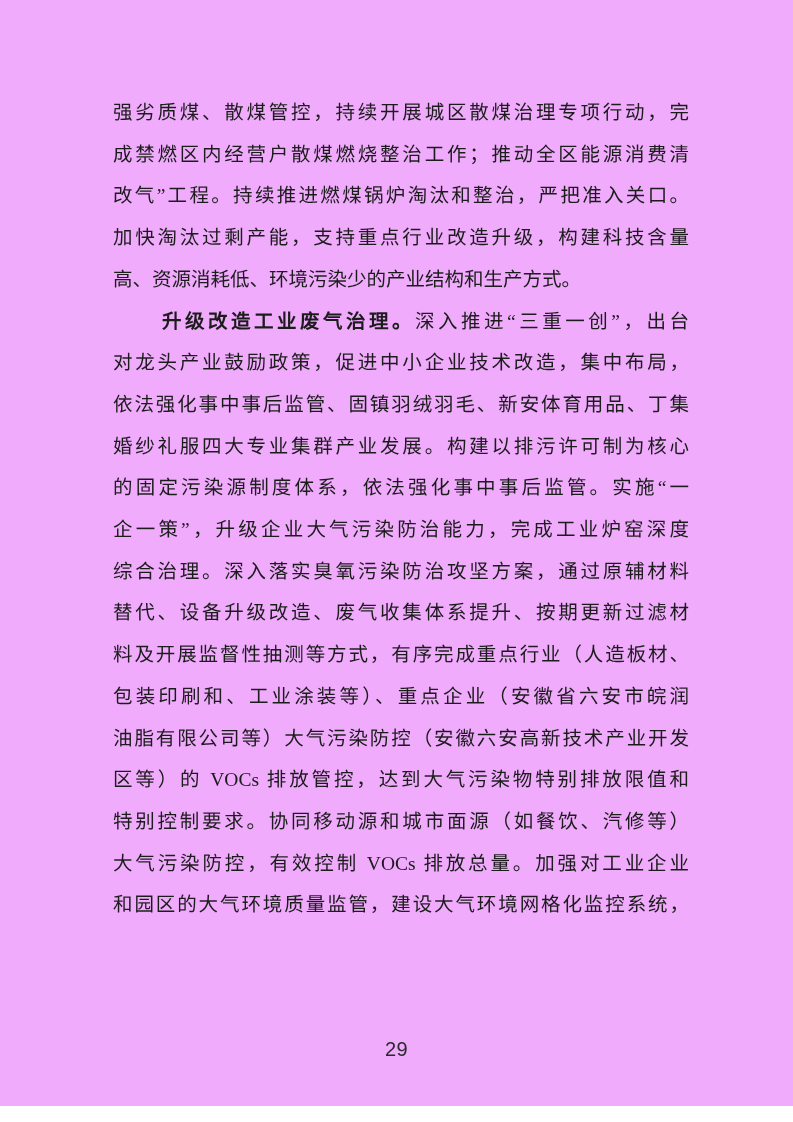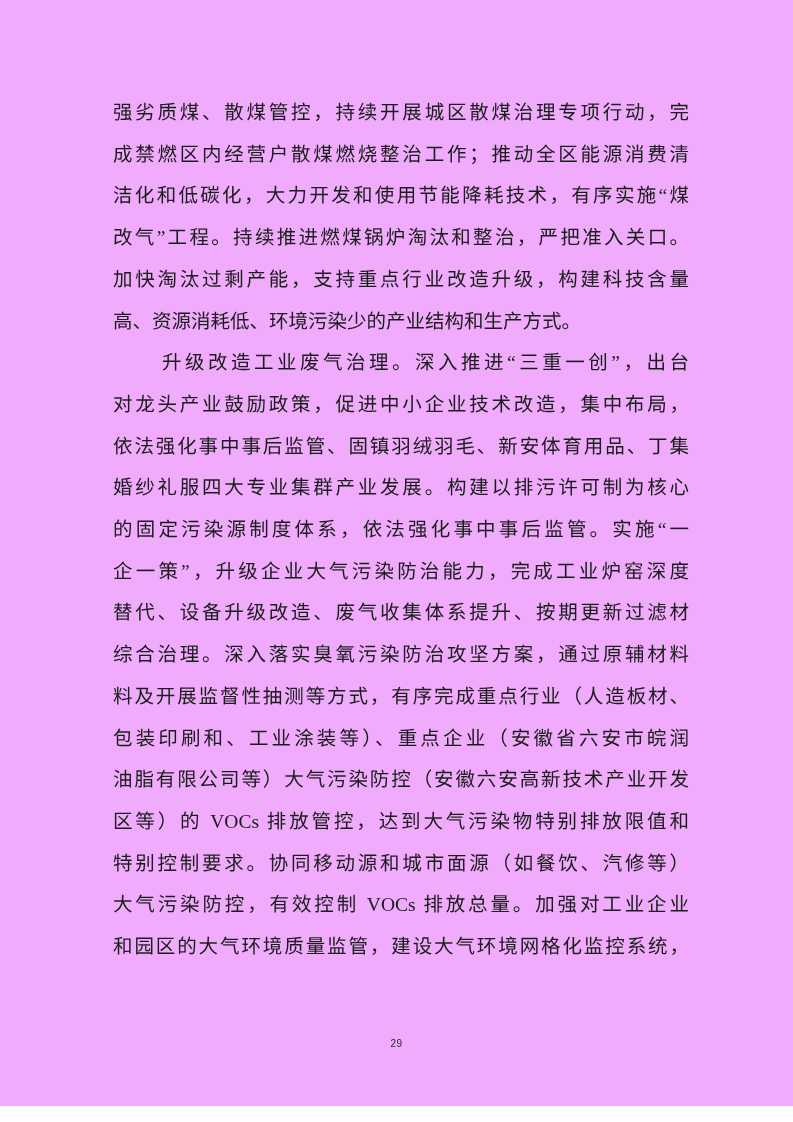--- a/index.html
+++ b/index.html
@@ -31,56 +31,55 @@
   }
   .ln.just {
     text-align: justify;
     text-align-last: justify;
     text-justify: inter-character;
   }
   .ln.indent {
     text-indent: 49px;
   }
   .bold {
-    font-weight: normal;
+    font-weight: bold;
     margin-top: 48px;
   }
   .pagenum {
     position: absolute;
     top: 1038px;
     left: 0;
     width: 100%;
     text-align: center;
-    font-size: 10px;
+    font-size: 20px;
     letter-spacing: 0.5px;
     color: #2a2a2a;
     font-family: "Liberation Sans", "DejaVu Sans", sans-serif;
   }
 </style>
 </head>
 <body>
 
 <div class="page">
   <div class="text-block">
 
     <div class="ln just">强劣质煤、散煤管控，持续开展城区散煤治理专项行动，完</div>
     <div class="ln just">成禁燃区内经营户散煤燃烧整治工作；推动全区能源消费清</div>
-    <div class="ln just">洁化和低碳化，大力开发和使用节能降耗技术，有序实施“煤</div>
     <div class="ln just">改气”工程。持续推进燃煤锅炉淘汰和整治，严把准入关口。</div>
     <div class="ln just">加快淘汰过剩产能，支持重点行业改造升级，构建科技含量</div>
     <div class="ln">高、资源消耗低、环境污染少的产业结构和生产方式。</div>
 
     <div class="ln just indent"><span class="bold">升级改造工业废气治理。</span><span>深入推进“三重一创”，出台</span></div>
     <div class="ln just">对龙头产业鼓励政策，促进中小企业技术改造，集中布局，</div>
     <div class="ln just">依法强化事中事后监管、固镇羽绒羽毛、新安体育用品、丁集</div>
     <div class="ln just">婚纱礼服四大专业集群产业发展。构建以排污许可制为核心</div>
     <div class="ln just">的固定污染源制度体系，依法强化事中事后监管。实施“一</div>
     <div class="ln just">企一策”，升级企业大气污染防治能力，完成工业炉窑深度</div>
+    <div class="ln just">综合治理。深入落实臭氧污染防治攻坚方案，通过原辅材料</div>
     <div class="ln just">替代、设备升级改造、废气收集体系提升、按期更新过滤材</div>
-    <div class="ln just">综合治理。深入落实臭氧污染防治攻坚方案，通过原辅材料</div>
     <div class="ln just">料及开展监督性抽测等方式，有序完成重点行业（人造板材、</div>
     <div class="ln just">包装印刷和、工业涂装等）、重点企业（安徽省六安市皖润</div>
     <div class="ln just">油脂有限公司等）大气污染防控（安徽六安高新技术产业开发</div>
     <div class="ln just">区等）的 VOCs 排放管控，达到大气污染物特别排放限值和</div>
     <div class="ln just">特别控制要求。协同移动源和城市面源（如餐饮、汽修等）</div>
     <div class="ln just">大气污染防控，有效控制 VOCs 排放总量。加强对工业企业</div>
     <div class="ln just">和园区的大气环境质量监管，建设大气环境网格化监控系统，</div>
 
   </div>
 

